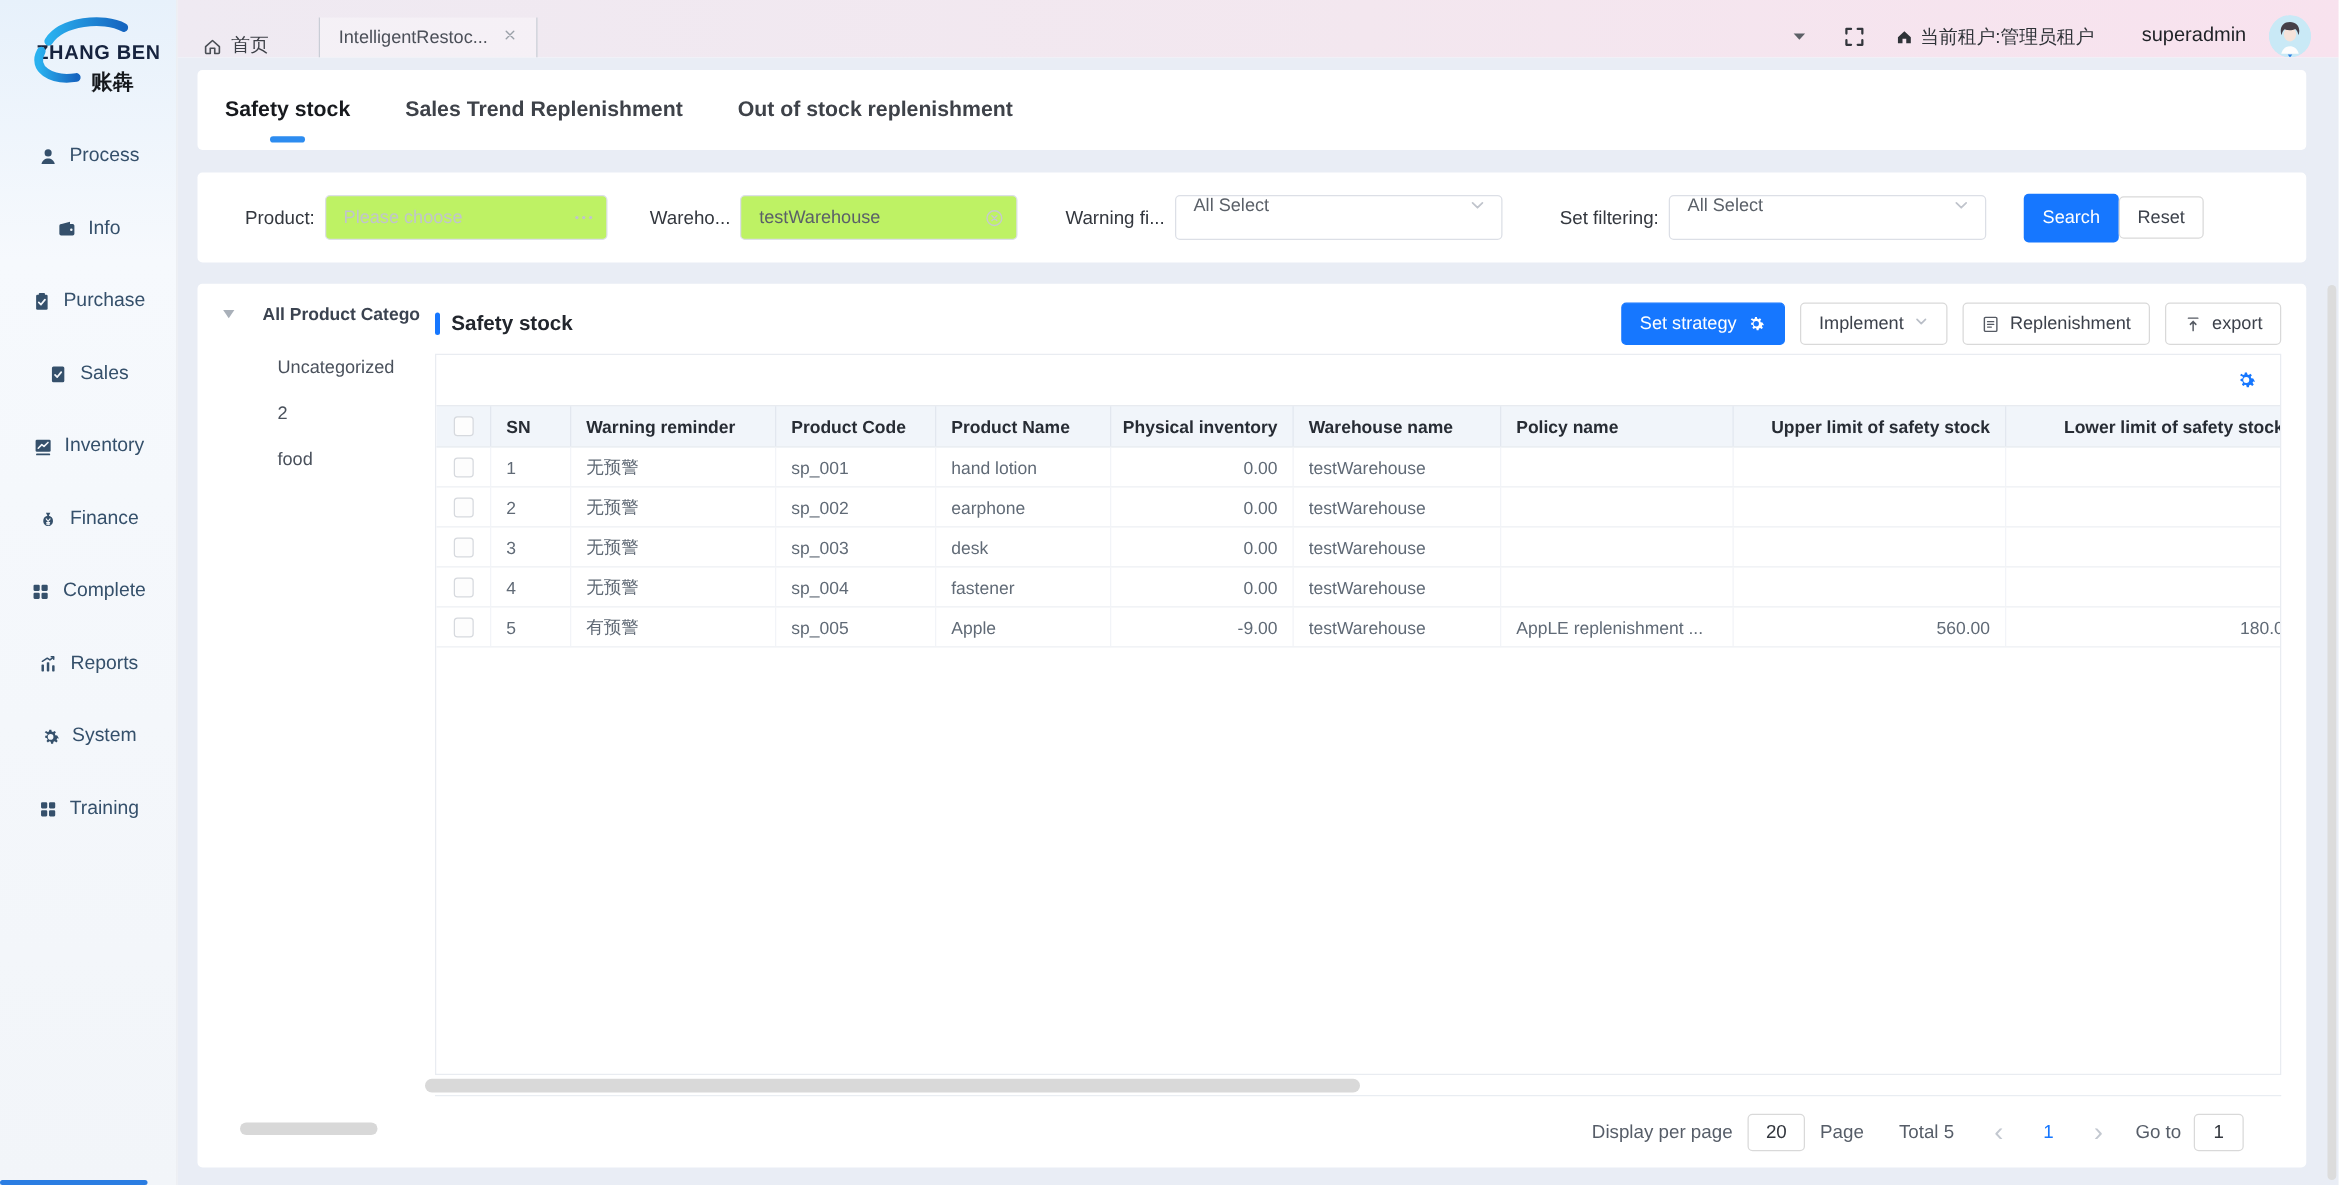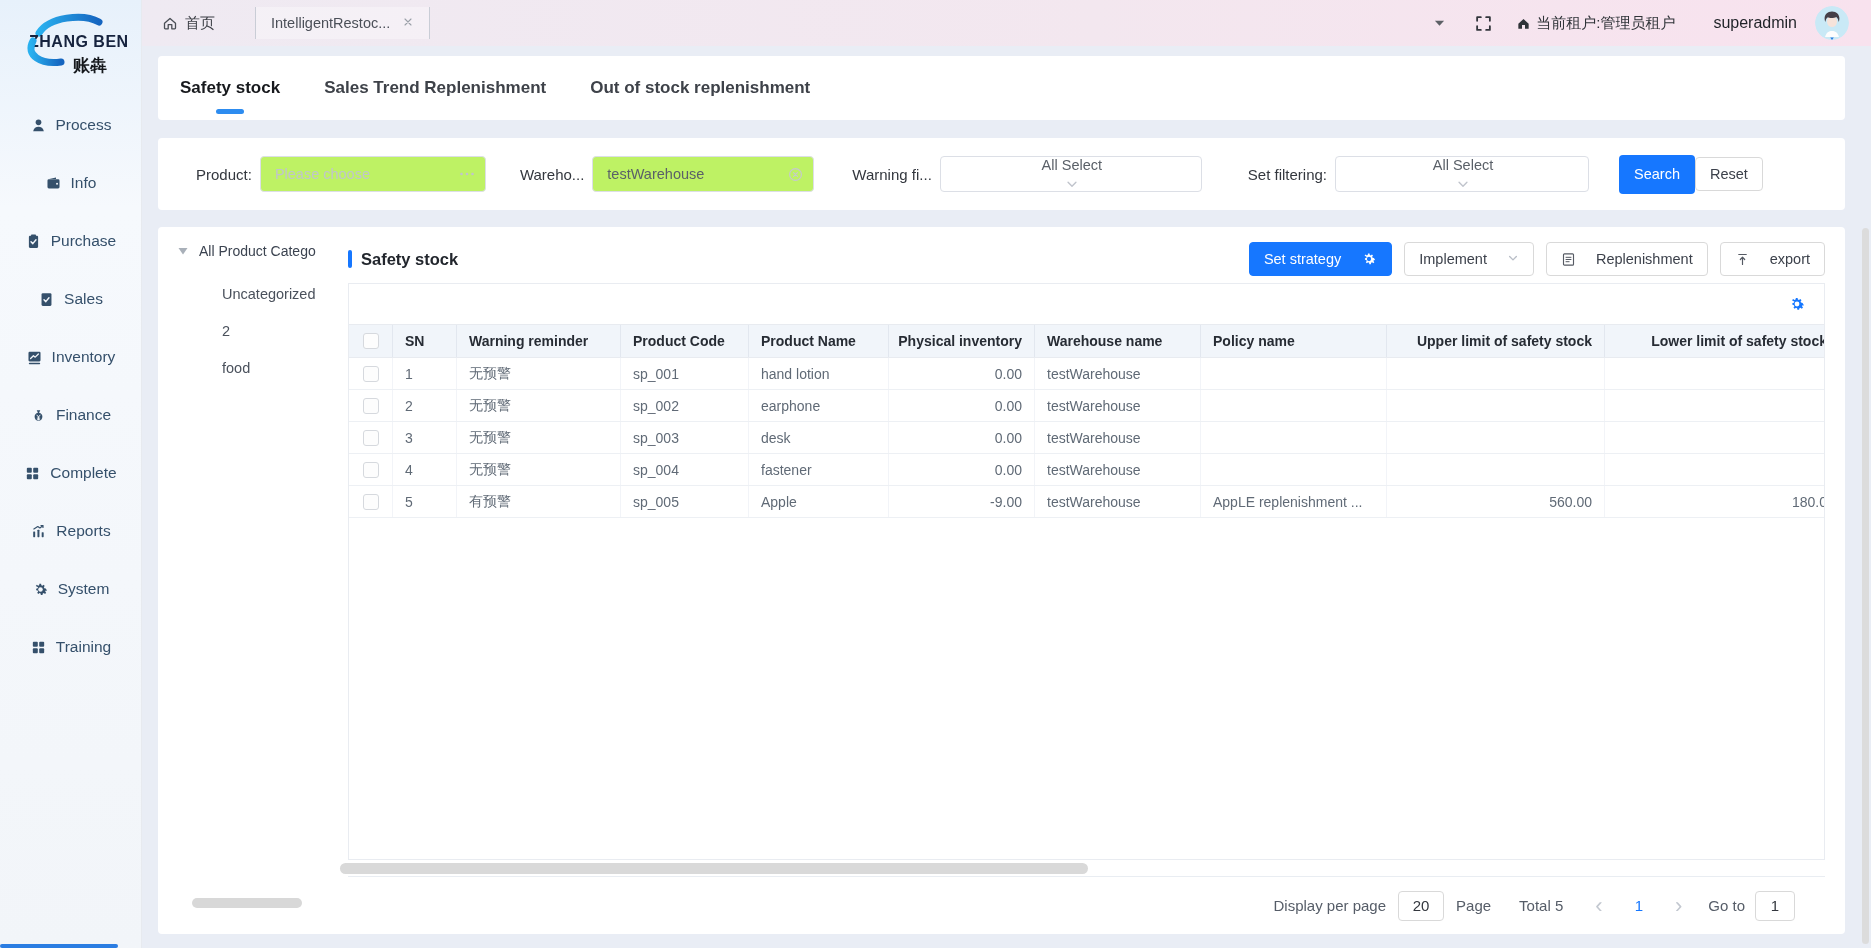--- a/index.html
+++ b/index.html
@@ -14,21 +14,21 @@
   .nav { display:flex; flex-direction:column; }
   .nav-item { height:58px; display:flex; align-items:center; justify-content:center; gap:9px;
     color:#35506b; font-size:15.5px; font-weight:400; cursor:pointer; }
   .nav-item .nicon { width:17px; height:17px; display:flex; align-items:center; color:#35506b; --gear-hole:#f3f6fa; }
   .nav-item .nicon svg { width:17px; height:17px; }
   .sidebar-accent { position:absolute; left:0; bottom:0; width:118px; height:4px; background:#2b7de2; border-radius:2px; }
 
   
   .topbar { position:absolute; left:142px; top:0; width:1729px; height:46px;
     background:linear-gradient(90deg,#efeaf2 0%,#f3e7ef 55%,#f8e2ee 100%);
-    display:flex; align-items:center; padding:0 22px 0 20px; }
+    display:flex; align-items:flex-end; padding:0 22px 0 20px; }
   .tb-home { display:flex; align-items:center; gap:7px; font-size:15px; color:#3c3f46; cursor:pointer; margin-right:40px; }
   .tb-home svg { width:16px; height:16px; color:#4a4e55; }
   .tb-tab { display:flex; align-items:center; gap:12px; height:32px; padding:0 15px;
     border-left:1px solid #c9cdd6; border-right:1px solid #c9cdd6; background:rgba(255,255,255,0.35);
     font-size:14.5px; color:#4b4f58; cursor:pointer; }
   .tb-tab .close svg { width:12px; height:12px; color:#9aa0a8; }
   .tb-spacer { flex:1; }
   .tb-right { display:flex; align-items:center; }
   .tb-caret { margin-right:30px; cursor:pointer; display:flex; }
   .tb-caret svg { width:11px; height:9px; color:#5c6066; }
@@ -51,48 +51,48 @@
 
   .filter-card { top:92px; height:72px; display:flex; align-items:center; padding:0 24px 0 38px; }
   .f-label { font-size:15px; color:#33373e; white-space:nowrap; margin-right:8px; }
   .f-input { position:relative; height:36px; border:1px solid #dcdfe6; border-radius:4px; background:#bef264;
     display:flex; align-items:center; }
   .f-input input { border:none; outline:none; width:100%; height:100%; padding:0 30px 0 14px;
     font-size:14.5px; color:#5a6068; font-family:"Liberation Sans",sans-serif; background:transparent; }
   .f-input input::placeholder { color:#c0c4cc; }
   .f-suffix { position:absolute; right:10px; display:flex; }
   .f-select { height:36px; border:1px solid #dcdfe6; border-radius:4px; background:#fff;
-    display:flex; align-items:center; justify-content:space-between; padding:0 12px 0 14px;
-    font-size:14.5px; color:#5a6068; cursor:pointer;flex-direction:column; }
+    display:flex; justify-content:space-between; padding:0 12px 0 14px;
+    font-size:14.5px; color:#5a6068; cursor:pointer; }
   .w-product { width:226px; margin-right:34px; }
   .w-wh { width:222px; margin-right:38px; }
   .w-warn { width:262px; margin-right:46px; }
   .w-setf { width:254px; margin-right:30px; }
   .btn-search { height:39px; padding:0 15px; background:#1677ff; color:#fff; border:none; border-radius:4px;
     font-size:14.5px; cursor:pointer; font-family:"Liberation Sans",sans-serif; }
   .btn-reset { height:34px; padding:0 14px; background:#fff; color:#3c414b; border:1px solid #d9d9d9; border-radius:4px;
     font-size:14.5px; cursor:pointer; font-family:"Liberation Sans",sans-serif; }
 
   .content-card { top:181px; bottom:14px; display:flex; }
 
   
   .tree-col { width:190px; padding:16px 0 0 20px; position:relative; flex-shrink:0; }
-  .tree-root { display:flex; align-items:center; gap:11px; font-size:14px; font-weight:400; color:#3b4350; cursor:pointer; }
+  .tree-root { display:flex; align-items:center; gap:22px; font-size:14px; font-weight:700; color:#3b4350; cursor:pointer; }
   .tree-root svg { width:10px; height:8px; }
   .tree-children { margin:16px 0 0 44px; display:flex; flex-direction:column; }
   .tree-item { height:37px; display:flex; align-items:center; font-size:14.5px; color:#4a515c; cursor:pointer; }
   .tree-scrollbar { position:absolute; left:34px; bottom:26px; width:110px; height:10px; background:#d8d8d8; border-radius:5px; }
 
   
   .panel { flex:1; display:flex; flex-direction:column; padding:8px 20px 0 0; min-width:0; }
   .panel-header { height:48px; display:flex; align-items:center; }
   .title-bar { width:4px; height:18px; background:#1677ff; border-radius:2px; margin-right:9px; }
   .panel-title { font-size:16.5px; font-weight:700; color:#22262d; }
   .ph-spacer { flex:1; }
-  .btn { height:34px; display:inline-flex; align-items:center; gap:20px; padding:0 14px; background:#fff;
+  .btn { height:34px; display:inline-flex; align-items:center; gap:8px; padding:0 14px; background:#fff;
     border:1px solid #d9d9d9; border-radius:4px; font-size:14.5px; color:#3c414b; cursor:pointer; margin-left:12px;
     font-family:"Liberation Sans",sans-serif; white-space:nowrap; }
   .btn svg { width:15px; height:15px; color:#555a63; }
   .btn .chev svg { width:12px; height:12px; color:#b9bec7; }
   .btn-primary { background:#1677ff; border-color:#1677ff; color:#fff; --gear-hole:#1677ff; }
   .btn-primary svg { color:#fff; width:16px; height:16px; }
 
   .table-block { flex:1; border:1px solid #e9ecf1; display:flex; flex-direction:column; overflow:hidden; min-height:0; }
   .gear-row { height:40px; display:flex; align-items:center; justify-content:flex-end; padding-right:18px; flex-shrink:0; }
   .gear-row .settings { display:flex; cursor:pointer; color:#1677ff; --gear-hole:#fff; }

